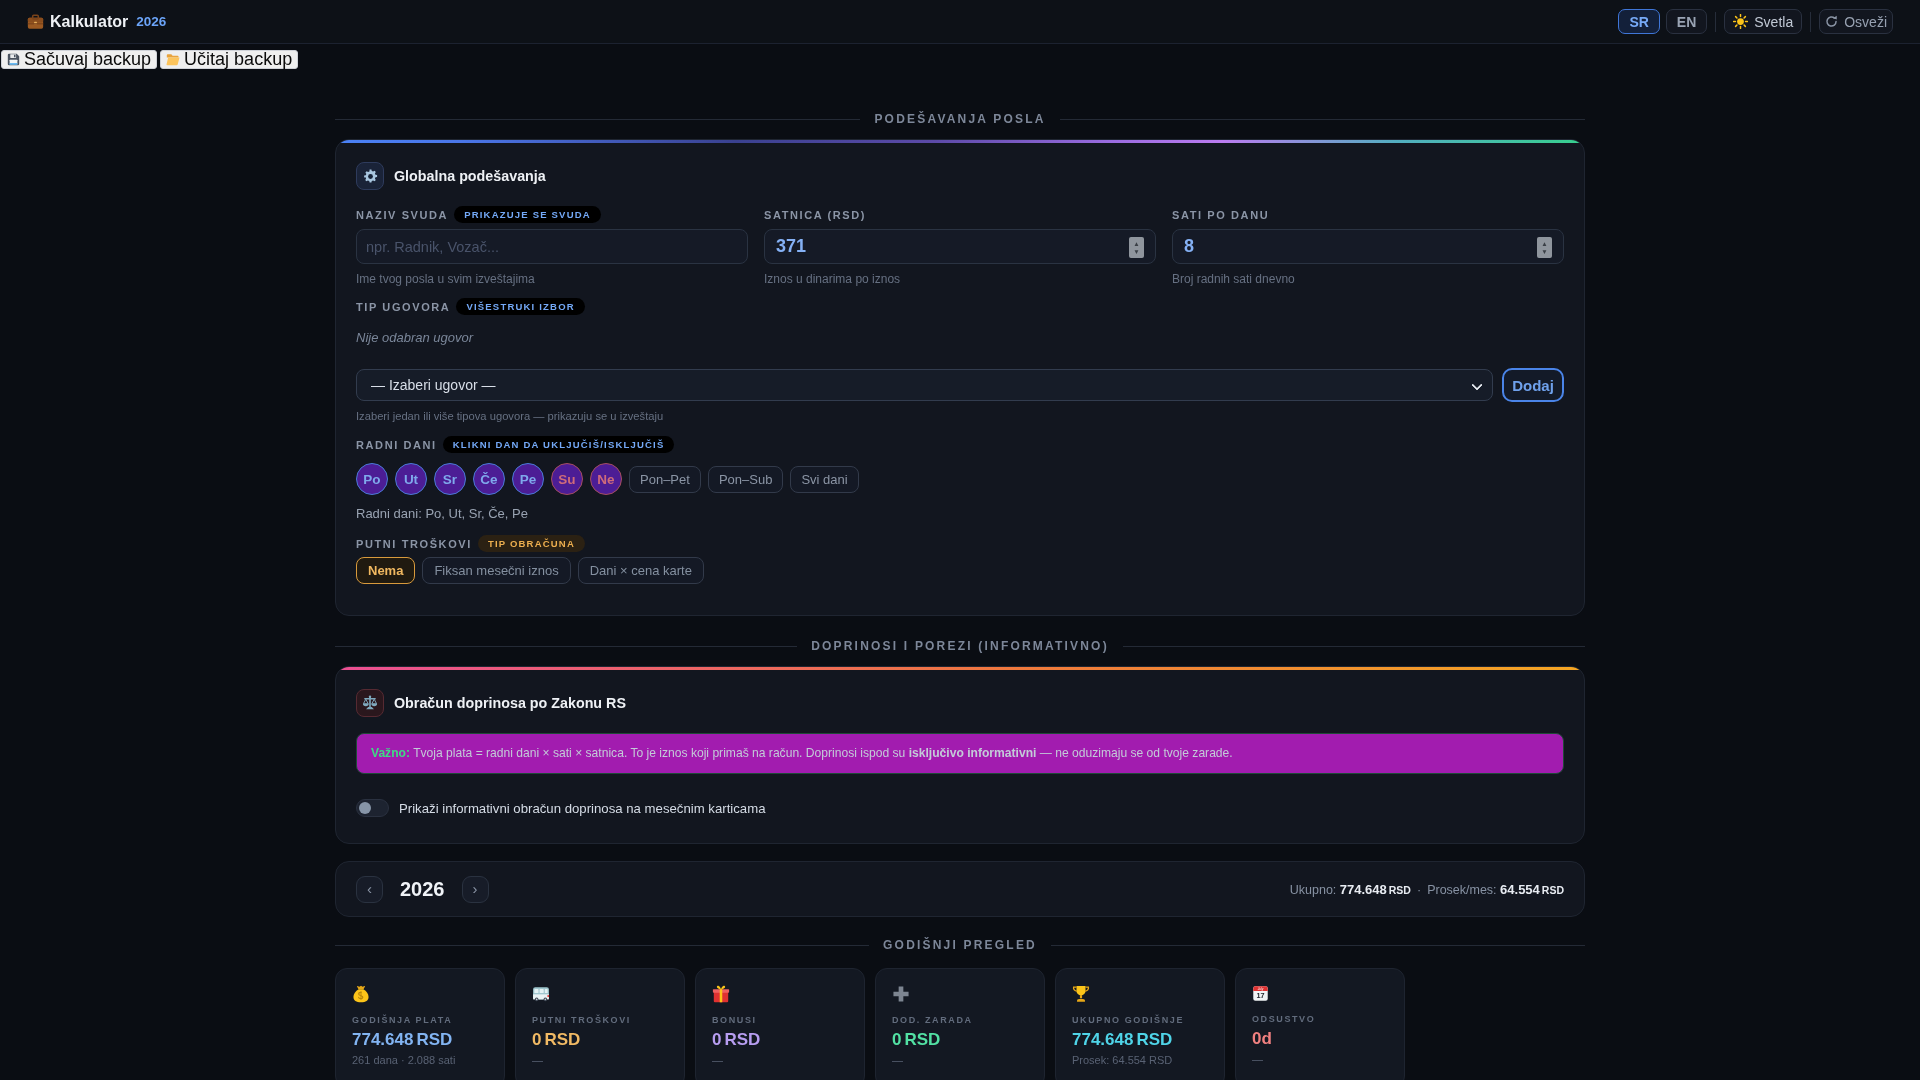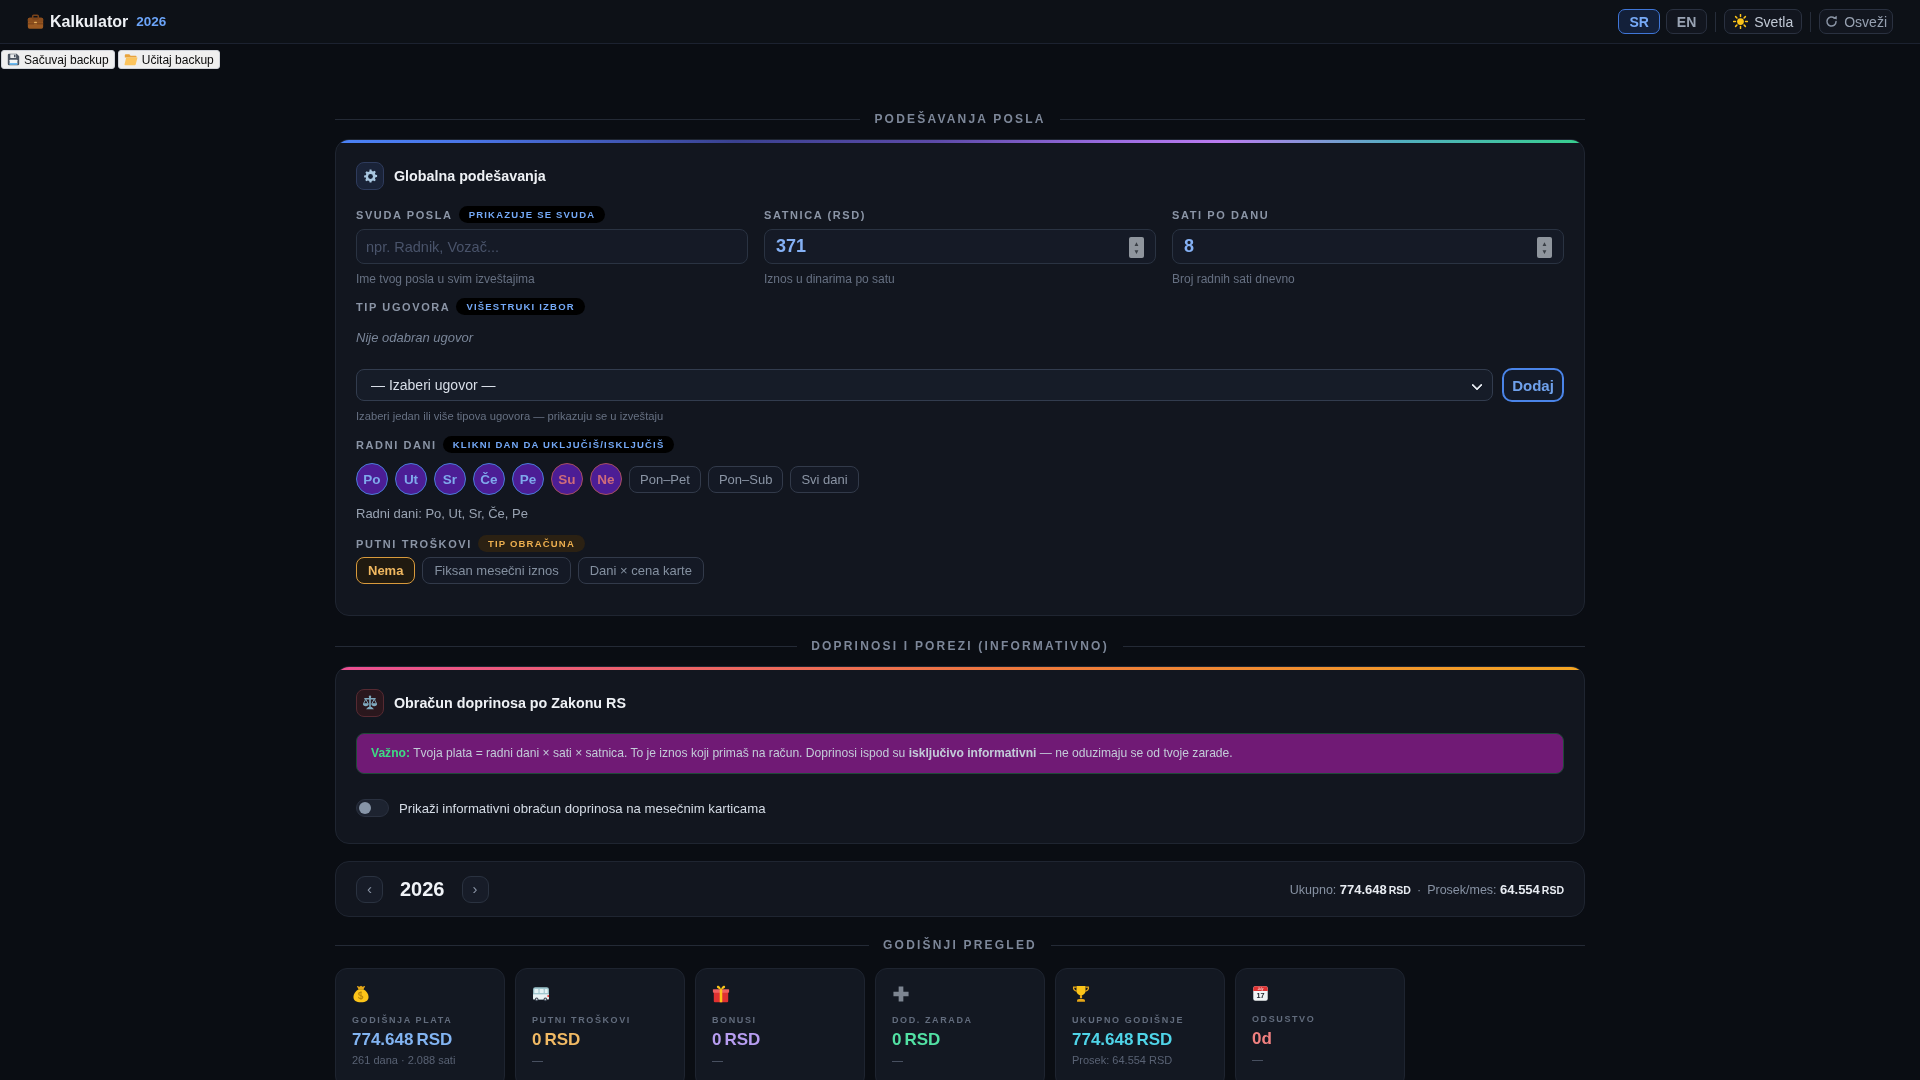--- a/index.html
+++ b/index.html
@@ -13,21 +13,21 @@
 .brand .yr{color:#6ba4f8;font-size:13.5px;margin-left:2px}
 .topbar .sp{flex:1}
 .tb-btn{display:inline-flex;align-items:center;justify-content:center;gap:6px;height:25px;padding:0 10px;border:1px solid #2a3140;border-radius:7px;background:#12161f;color:#9aa4b4;font-size:14px;font-weight:bold}
 .tb-btn.act{border-color:#3f76d8;color:#77aaf8;background:#13203a}
 .tb-sep{width:1px;height:20px;background:#262d3a;margin:0 8px}
 .tb-group{display:flex;gap:6px;align-items:center}
 
 .backup{padding:2px 3px 0 1px}
 .warnrow{display:flex;align-items:center;gap:6px;color:#e2e6ec;font-size:13.8px;padding-top:1px;padding-left:2px}
 .btnrow{margin-top:4px;display:flex;gap:3px}
-.native-btn{display:inline-flex;align-items:center;gap:4px;height:19px;padding:0 5px;background:#efefef;border:1px solid #cfd2d8;border-radius:3px;color:#0b0b0b;font-size:12px}
+.native-btn{display:inline-flex;align-items:center;gap:4px;height:19px;padding:0 5px;background:#efefef;border:1px solid #cfd2d8;border-radius:3px;color:#0b0b0b;font-size:18px}
 
 .wrap{width:1250px;margin:0 auto}
 .sec-head{display:flex;align-items:center;gap:14px;color:#7d8799;font-size:12px;font-weight:bold;letter-spacing:2.2px;text-align:center}
 .sec-head::before,.sec-head::after{content:"";flex:1;height:1px;background:#242a36}
 
 .card{background:#12161f;border:1px solid #1f2531;border-radius:14px;overflow:hidden}
 .gradbar{height:3px}
 .g1{background:linear-gradient(90deg,#4b82f6 0%,#4a76e8 10%,#3a4190 32%,#5c4aa8 48%,#9a6ce0 62%,#bb7cf0 71%,#52aec0 85%,#37d08e 100%)}
 .g2{background:linear-gradient(90deg,#ec4f93 0%,#f0793c 55%,#f5a623 100%)}
 .card-pad{padding:19px 20px 31px 20px}
@@ -55,21 +55,21 @@
 .dayrow{display:flex;gap:7px;align-items:center;margin-top:10px}
 .day{width:32px;height:32px;border-radius:50%;display:flex;align-items:center;justify-content:center;font-size:13.5px;font-weight:bold}
 .day.on{border:1.5px solid #4a7cd6;color:#7fa8ec;background:#4c1d95}
 .day.off{border:1.5px solid #a64e5e;color:#cf6b7a;background:#4c1d95}
 .preset{height:27px;padding:0 10px;border:1px solid #323a4a;border-radius:8px;background:#141925;color:#8b95a5;font-size:13px;display:flex;align-items:center}
 .preset:first-of-type{margin-left:7px}
 .tbtn{height:27px;padding:0 11px;border:1px solid #323a4a;border-radius:8px;background:#141925;color:#8490a0;font-size:13px;display:flex;align-items:center}
 .tbtn.act{border:1.5px solid #d89a3c;color:#f0b860;background:#201a10;font-weight:bold}
 .travrow{display:flex;gap:7px;margin-top:5px}
 
-.infobox{border:1px solid #1f4a38;background:#701a75;border-radius:8px;padding:12px 14px;font-size:12.1px;line-height:15px;color:#c3cbd8}
+.infobox{border:1px solid #1f4a38;background:#a21caf;border-radius:8px;padding:12px 14px;font-size:12.1px;line-height:15px;color:#c3cbd8}
 .infobox b.vz{color:#3ddc84}
 .togglerow{display:flex;align-items:center;gap:10px;margin-top:25px}
 .tog{width:33px;height:18px;border-radius:999px;background:#1d2330;border:1px solid #2a3140;position:relative}
 .tog .knob{position:absolute;left:2px;top:2px;width:12px;height:12px;border-radius:50%;background:#8795a8}
 .togglerow span{font-size:13.2px;color:#d5dce6}
 
 .yearbar{margin-top:17px;background:#12161f;border:1px solid #1f2531;border-radius:14px;height:56px;display:flex;align-items:center;padding:0 20px}
 .ybtn{width:27px;height:27px;border:1px solid #2a3240;border-radius:9px;background:#171c28;color:#8b95a6;font-size:15px;display:flex;align-items:center;justify-content:center;padding-bottom:2px}
 .ytitle{font-size:20px;font-weight:bold;color:#f0f3f7;margin:0 17px}
 .ybar-right{margin-left:auto;font-size:12.5px;color:#8792a3}
@@ -157,32 +157,32 @@
                 <path d="M10.7 2h2.6l.5 2.3 1.9.8 2-1.3 1.8 1.8-1.3 2 .8 1.9 2.3.5v2.6l-2.3.5-.8 1.9 1.3 2-1.8 1.8-2-1.3-1.9.8-.5 2.3h-2.6l-.5-2.3-1.9-.8-2 1.3-1.8-1.8 1.3-2-.8-1.9L3 13.3v-2.6l2.3-.5.8-1.9-1.3-2 1.8-1.8 2 1.3 1.9-.8z"></path>
               </g>
               <circle cx="12" cy="12" r="3.4" fill="#152238"></circle>
             </svg>
         </div>
         <div class="card-title">Globalna podešavanja</div>
       </div>
       <div class="grid3">
         <div>
           <div class="lblrow">
-              <span class="lbl">SVUDA POSLA</span>
+              <span class="lbl">NAZIV SVUDA</span>
               <span class="badge">PRIKAZUJE SE SVUDA</span>
             </div>
           <div class="inp ph">npr. Radnik, Vozač...</div>
           <div class="hint">Ime tvog posla u svim izveštajima</div>
         </div>
         <div>
           <div class="lblrow">
               <span class="lbl">SATNICA (RSD)</span>
             </div>
           <div class="inp">371<span class="spin">▲<br>▼</span></div>
-          <div class="hint">Iznos u dinarima po satu</div>
+          <div class="hint">Iznos u dinarima po iznos</div>
         </div>
         <div>
           <div class="lblrow">
               <span class="lbl">SATI PO DANU</span>
             </div>
           <div class="inp">8<span class="spin">▲<br>▼</span></div>
           <div class="hint">Broj radnih sati dnevno</div>
         </div>
       </div>
       <div class="group">

